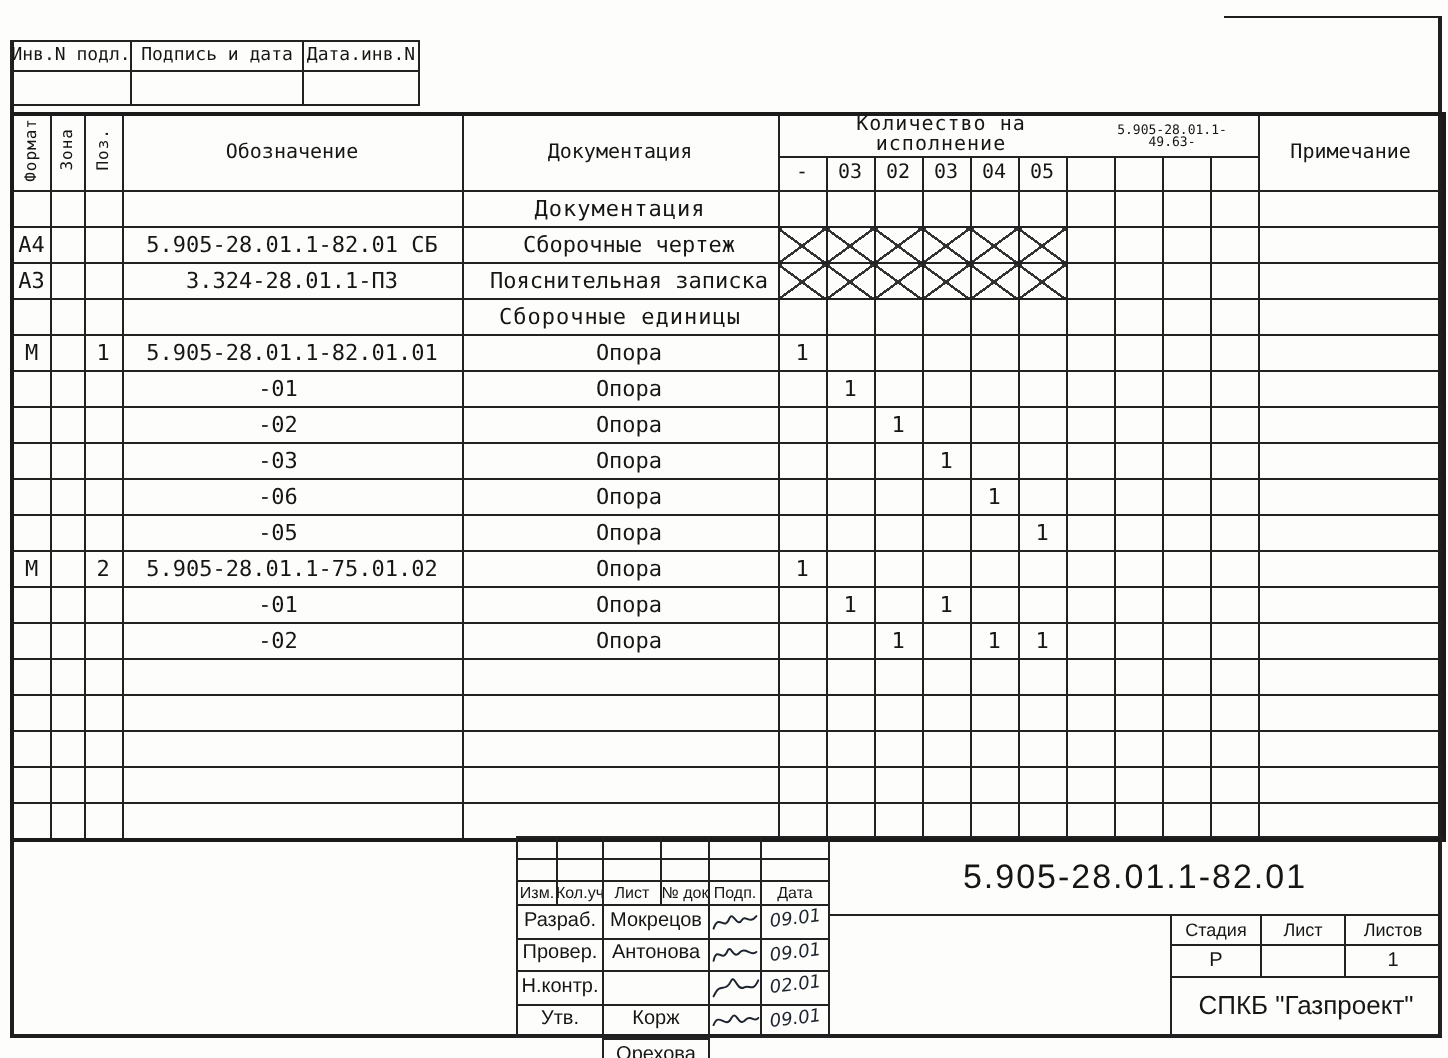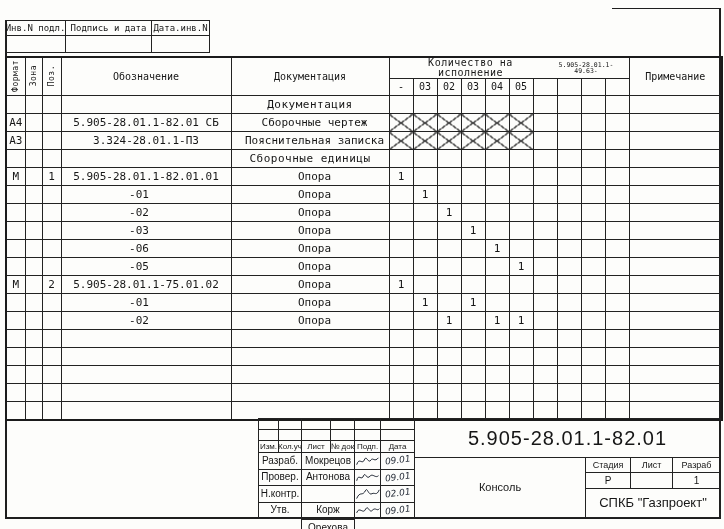--- a/index.html
+++ b/index.html
@@ -30,21 +30,21 @@
   td.dcol-r{text-align:right;padding-right:14px !important;}
   td.ncol{text-align:left;padding-left:9px !important;}
   td.ncol-sec{text-align:center;}
   td.ncol-sec span{border-bottom:4px solid #000000;padding:0 3px 2px 3px;letter-spacing:0.5px;}
   td.xcell{background:
     linear-gradient(to top right, transparent calc(50% - 0.6px), #333 calc(50% - 0.6px), #333 calc(50% + 0.6px), transparent calc(50% + 0.6px)),
     linear-gradient(to bottom right, transparent calc(50% - 0.6px), #333 calc(50% - 0.6px), #333 calc(50% + 0.6px), transparent calc(50% + 0.6px));}
   
   .tb{position:absolute;left:258px;top:418px;width:463px;height:100px;}
   .tb .cell{font-family:"Liberation Sans", sans-serif;}
-  .docnum{font-size:20px;letter-spacing:1px;}
+  .docnum{font-size:17px;letter-spacing:1px;}
   .org{font-size:13px;text-align:center;line-height:1.25;}
   .sig-date{font-family:"DejaVu Sans", sans-serif;font-style:italic;font-size:9px;
             transform:rotate(-7deg);color:#1d2430;}
   .sigsvg{width:100%;height:100%;}
   .sogl{letter-spacing:7px;font-size:10px;font-weight:bold;}
 </style>
 </head>
 <body>
 
 <div id="page">
@@ -499,27 +499,24 @@
         </div>
         <div class="cell" style="left: 122px; top: 83.5px; width: 35px; height: 17.5px; font-size: 9px;">
           <span class="sig-date">09.01</span>
         </div>
       </div>
 
     <div class="cell" style="left:156px;top:0;width:307px;height:40px;">
       <span class="docnum">5.905-28.01.1-82.01</span>
     </div>
 
-    <div class="cell" style="left:156px;top:39px;width:172px;height:61px;font-size:11px;">
-      <span>Консоль</span>
-    </div>
 
     <div class="cell" style="left:327px;top:39px;width:46px;height:16px;font-size:9px;">Стадия</div>
     <div class="cell" style="left:372px;top:39px;width:43px;height:16px;font-size:9px;">Лист</div>
-    <div class="cell" style="left:414px;top:39px;width:49px;height:16px;font-size:9px;">Разраб</div>
+    <div class="cell" style="left:414px;top:39px;width:49px;height:16px;font-size:9px;">Листов</div>
     <div class="cell" style="left:327px;top:54px;width:46px;height:17px;font-size:10px;">Р</div>
     <div class="cell" style="left:372px;top:54px;width:43px;height:17px;font-size:10px;"></div>
     <div class="cell" style="left:414px;top:54px;width:49px;height:17px;font-size:10px;">1</div>
 
     <div class="cell" style="left:327px;top:70px;width:136px;height:30px;">
       <span class="org">СПКБ "Газпроект"</span>
     </div>
   </div>
 
 </div>

